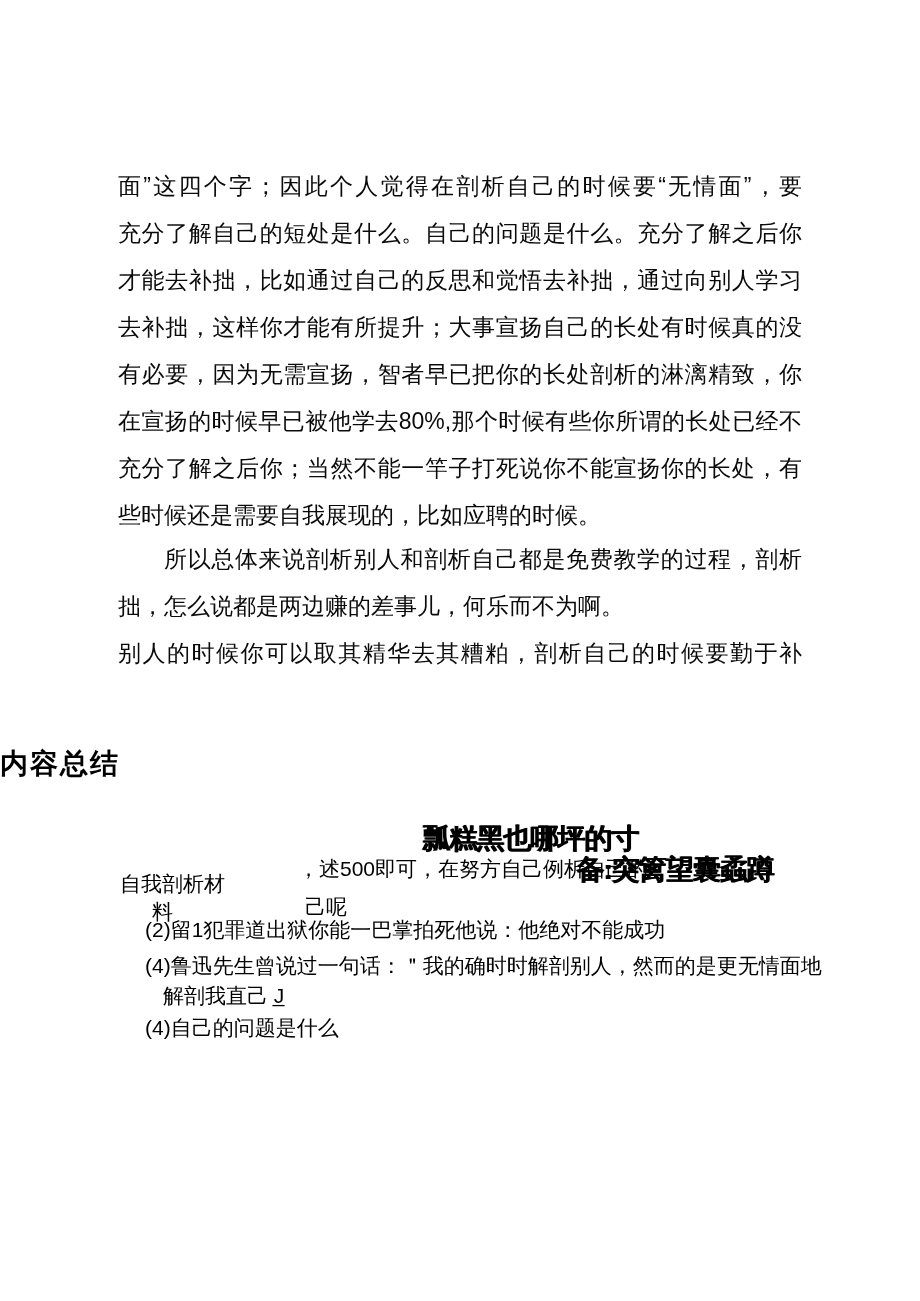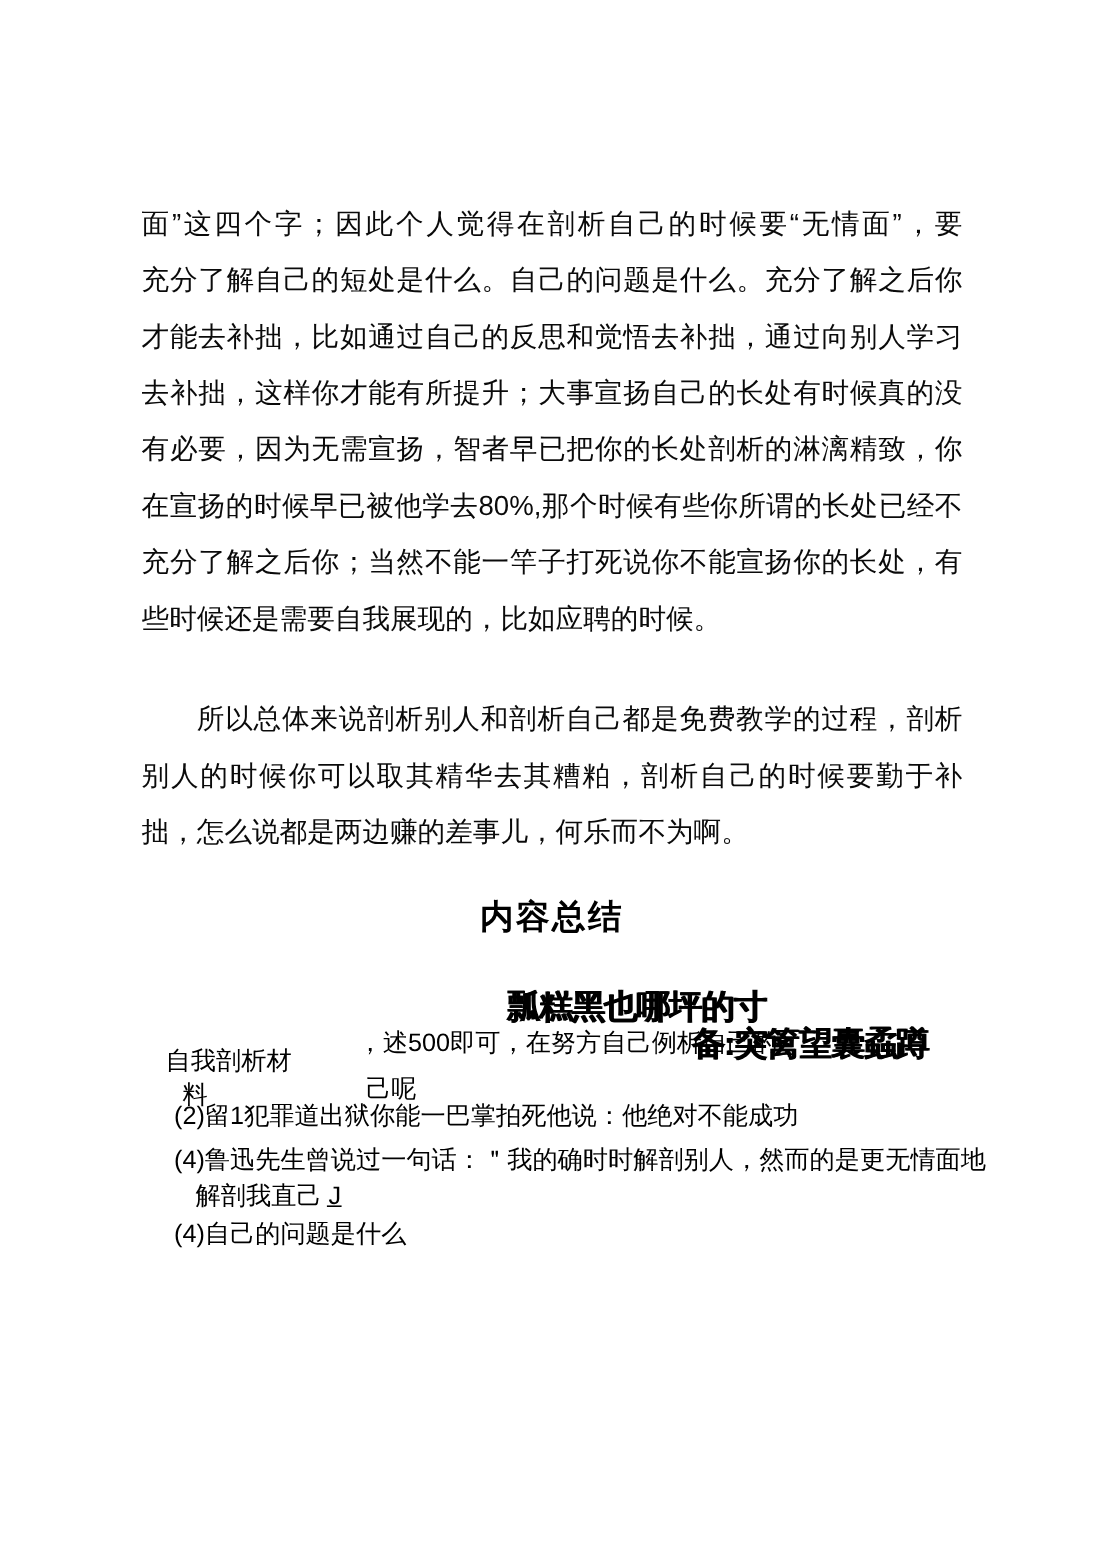--- a/index.html
+++ b/index.html
@@ -19,61 +19,60 @@
   .body-text {
     position: absolute;
     left: 118px;
     width: 684px;
     font-size: 23px;
     font-weight: 500;
     line-height: 47px;
     color: #0a0a0a;
   }
   .p1 { top: 163px; }
-  .p2 { top: 576px; }
+  .p2 { top: 536px; }
   .jline {
     text-align: justify;
     text-align-last: justify;
     white-space: nowrap;
     overflow: hidden;
   }
   .jline.last {
     text-align-last: left;
     white-space: normal;
   }
   .jline.indent {
     text-indent: 2em;
   }
   .summary-heading {
     position: absolute;
     top: 745px;
     left: 0;
     width: 920px;
-    text-align: center;
     font-size: 28px;
     font-weight: 700;
     letter-spacing: 2px;
     color: #000000;
   }
   .garble {
     position: absolute;
     font-size: 21px;
     font-weight: 500;
     color: #000000;
     white-space: nowrap;
   }
   .garble.bold {
     font-weight: 700;
     letter-spacing: -1px;
     text-shadow: 1px 0 0 #000;
   }
   .g-line1 { top: 820px; left: 422px; font-size: 28px; }
   .g-line2a { top: 855px; left: 298px; }
   .g-line2b { top: 851px; left: 576px; font-size: 28px; }
-  .g-left1 { top: 870px; left: 120px; margin-left: 18px; }
+  .g-left1 { top: 870px; left: 120px; }
   .g-left2 { top: 898px; left: 152px; }
   .g-overlap1 { top: 893px; left: 276px; margin-left: 29px; }
   .g-item2 { top: 916px; left: 145px; }
   .g-item3a { top: 952px; left: 145px; }
   .g-item3b { top: 982px; left: 118px; margin-left: 45px; }
   .g-item4 { top: 1014px; left: 145px; }
 </style>
 </head>
 <body>
 
@@ -85,22 +84,22 @@
     <div class="jline">才能去补拙，比如通过自己的反思和觉悟去补拙，通过向别人学习</div>
     <div class="jline">去补拙，这样你才能有所提升；大事宣扬自己的长处有时候真的没</div>
     <div class="jline">有必要，因为无需宣扬，智者早已把你的长处剖析的淋漓精致，你</div>
     <div class="jline">在宣扬的时候早已被他学去80%,那个时候有些你所谓的长处已经不</div>
     <div class="jline">充分了解之后你；当然不能一竿子打死说你不能宣扬你的长处，有</div>
     <div class="jline last">些时候还是需要自我展现的，比如应聘的时候。</div>
   </div>
 
   <div class="body-text p2">
     <div class="jline indent">所以总体来说剖析别人和剖析自己都是免费教学的过程，剖析</div>
+    <div class="jline last">拙，怎么说都是两边赚的差事儿，何乐而不为啊。</div>
     <div class="jline">别人的时候你可以取其精华去其糟粕，剖析自己的时候要勤于补</div>
-    <div class="jline last">拙，怎么说都是两边赚的差事儿，何乐而不为啊。</div>
   </div>
 
   <div class="summary-heading">内容总结</div>
 
   <div class="garble bold g-line1">瓢糕黑也哪坪的寸</div>
 
   <div class="garble g-line2a">，述500即可，在努方自己例析自己的</div>
   <div class="garble bold g-line2b">备:突篱望囊蟊蹲</div>
 
   <div class="garble g-left1">自我剖析材</div>

